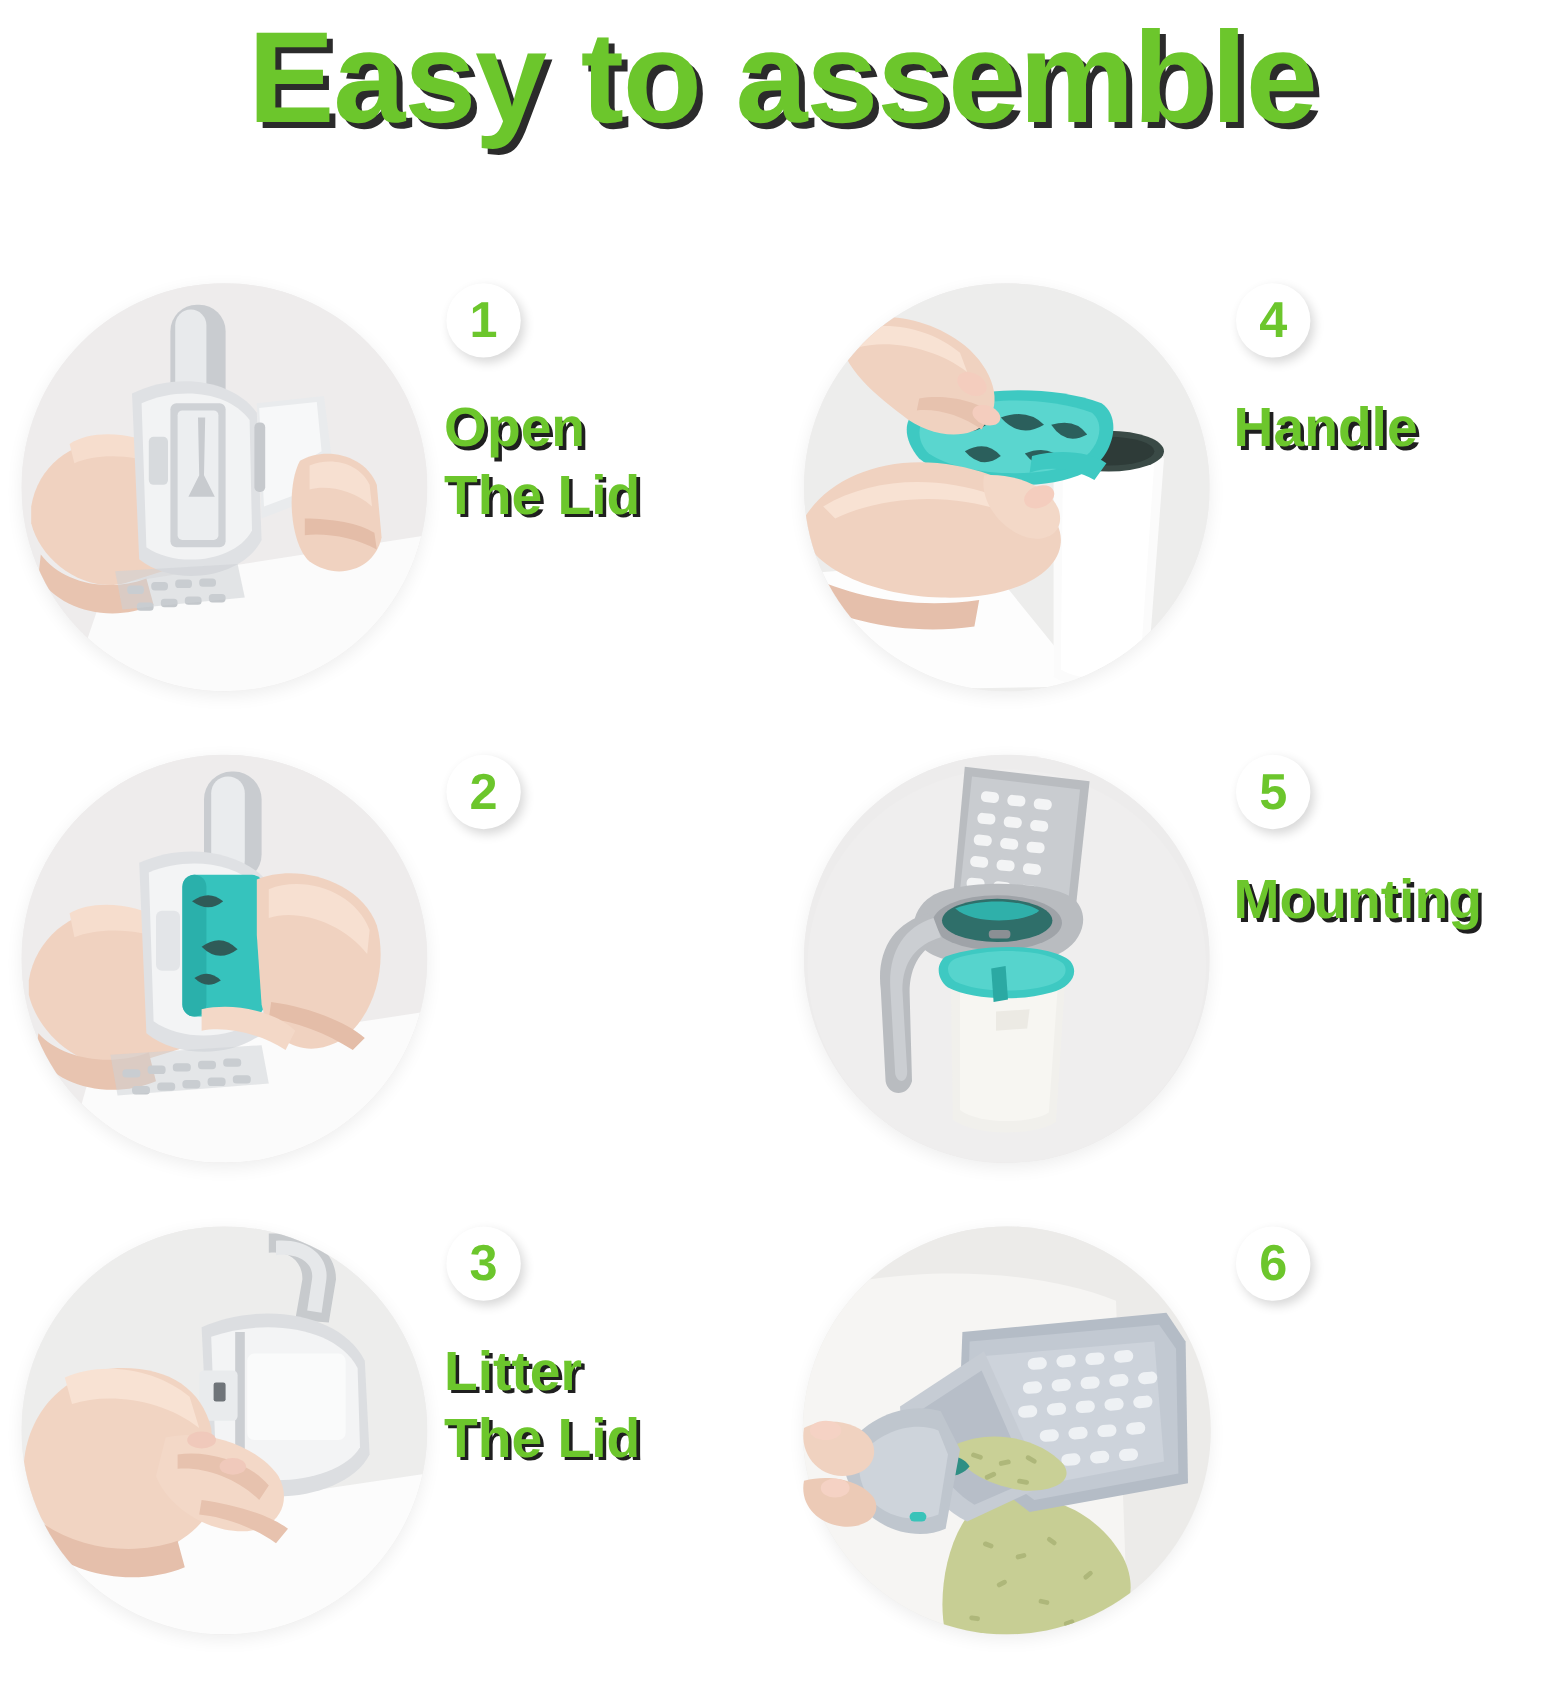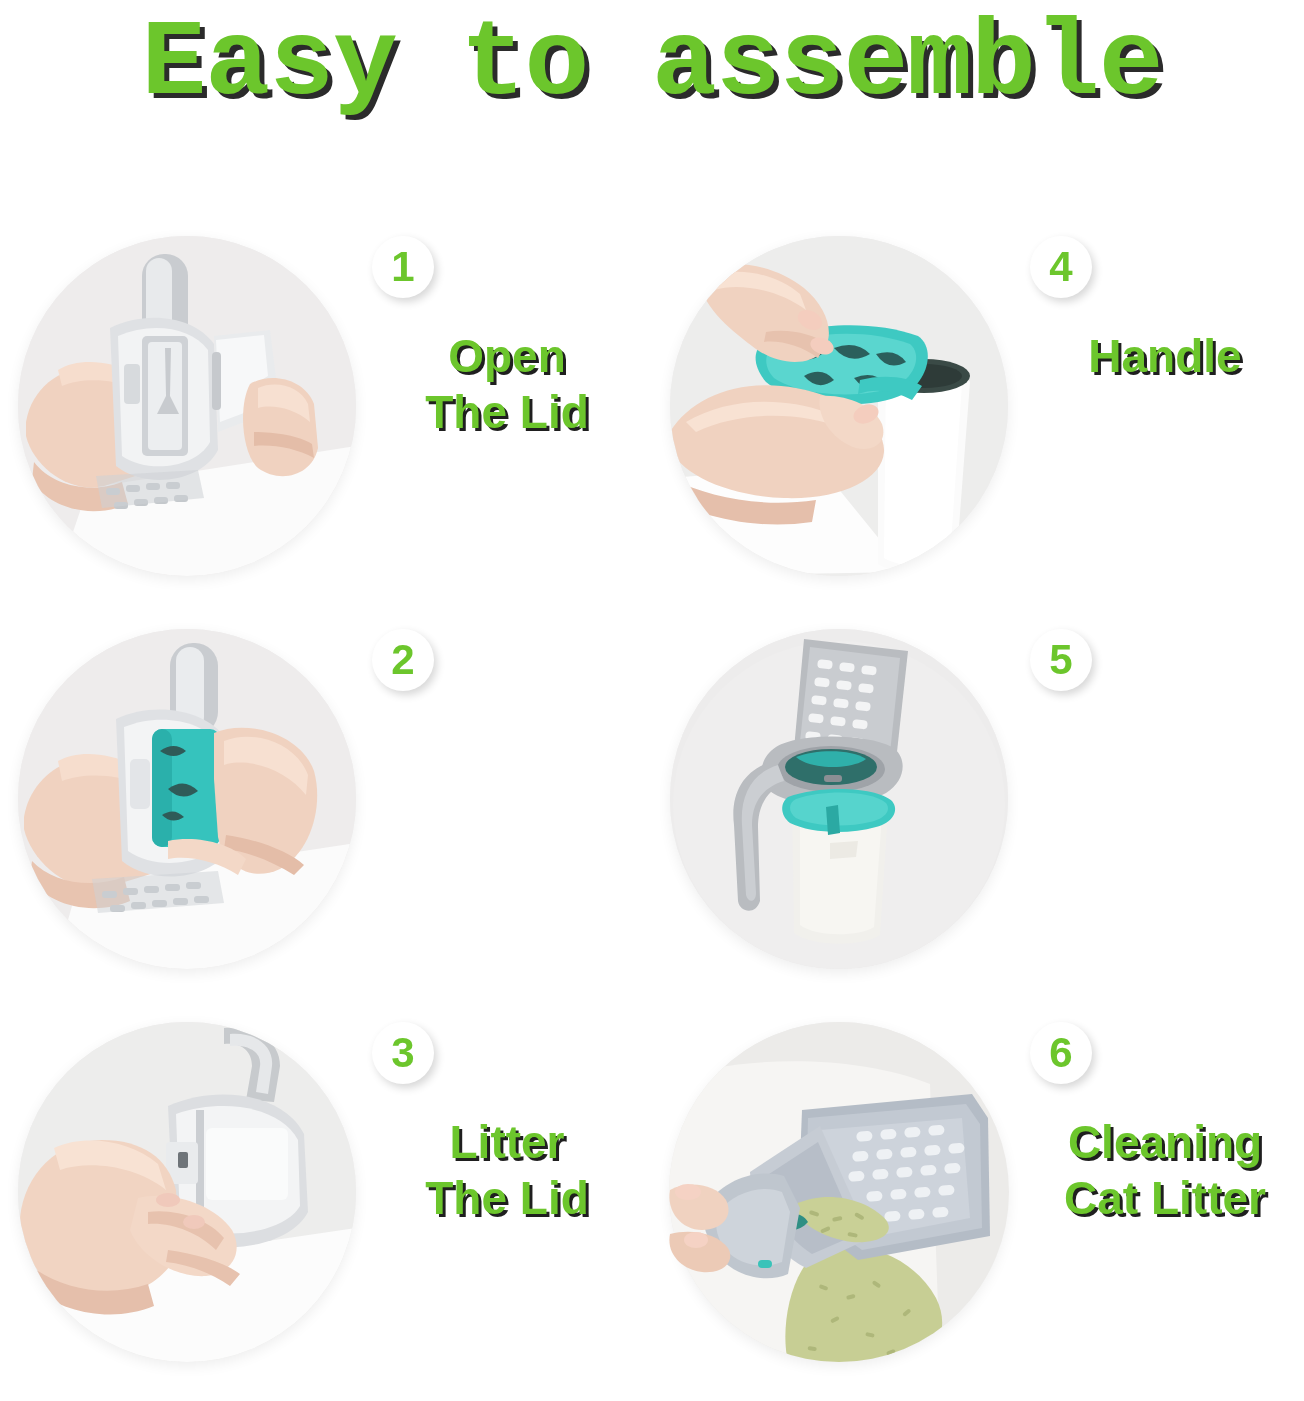--- a/index.html
+++ b/index.html
@@ -22,21 +22,20 @@
     top: 8px;
     width: 1304px;
     text-align: center;
     font-size: 108px;
     font-weight: bold;
     line-height: 1.05;
     letter-spacing: -1px;
     color: #6CC62C;
     text-shadow: 5px 5px 0 #2b2b2b;
     white-space: nowrap;
-    font-family: Liberation Mono, monospace;
   }
 
   
   .steps-grid {
     position: absolute;
     left: 0;
     top: 222px;
     width: 1304px;
     height: 1179px;
   }
@@ -88,21 +87,20 @@
     display: flex;
     align-items: center;
     justify-content: center;
     font-size: 42px;
     font-weight: bold;
     color: #6CC62C;
     margin-left: 8px;
   }
   .caption-lines {
     margin-top: 30px;
-    text-align: center;
   }
   .caption-line {
     font-size: 46px;
     font-weight: bold;
     line-height: 1.22;
     color: #6CC62C;
     text-shadow: 3px 3px 0 #1f1f1f;
     white-space: nowrap;
     margin-left: 6px;
   }
@@ -346,20 +344,21 @@
           <path d="M156 178 L168 176 L170 204 L158 206 Z" fill="#2ba9a3"></path>
           <rect x="154" y="146" width="18" height="7" rx="3" fill="#8b8f94"></rect>
 
           <path d="M126 128 C146 120 182 120 196 130 C184 140 142 142 126 128 Z" fill="#2fb0aa"></path>
         </svg>
       </div>
     </div>
     <div class="caption">
       <div class="badge">5</div>
       <div class="caption-lines">
+        <div class="caption-line">Mounting</div>
       </div>
     </div>
   </div>
 
   <div class="step col-right row-3 photo-bleed">
     <div class="photo-wrap">
       <div class="photo-circle">
         <svg viewBox="0 0 338 340" style="overflow:visible">
           <defs>
             <clipPath id="circ6">
@@ -435,20 +434,16 @@
             <path d="M0 168 C18 158 46 162 56 178 C64 194 52 208 32 208 C12 208 -4 190 0 168 Z" fill="#f0d2c0"></path>
             <path d="M0 212 C22 206 48 212 58 226 C66 240 52 252 32 250 C12 248 -4 232 0 212 Z" fill="#eccab6"></path>
             <ellipse cx="18" cy="170" rx="13" ry="8" fill="#f5d2c4"></ellipse>
             <ellipse cx="26" cy="218" rx="12" ry="8" fill="#f5d2c4"></ellipse>
           </g>
         </svg>
       </div>
     </div>
     <div class="caption">
       <div class="badge">6</div>
-      <div class="caption-lines">
-        <div class="caption-line">Cleaning</div>
-        <div class="caption-line">Cat Litter</div>
-      </div>
     </div>
   </div>
 
 </div>
 
 </body></html>

